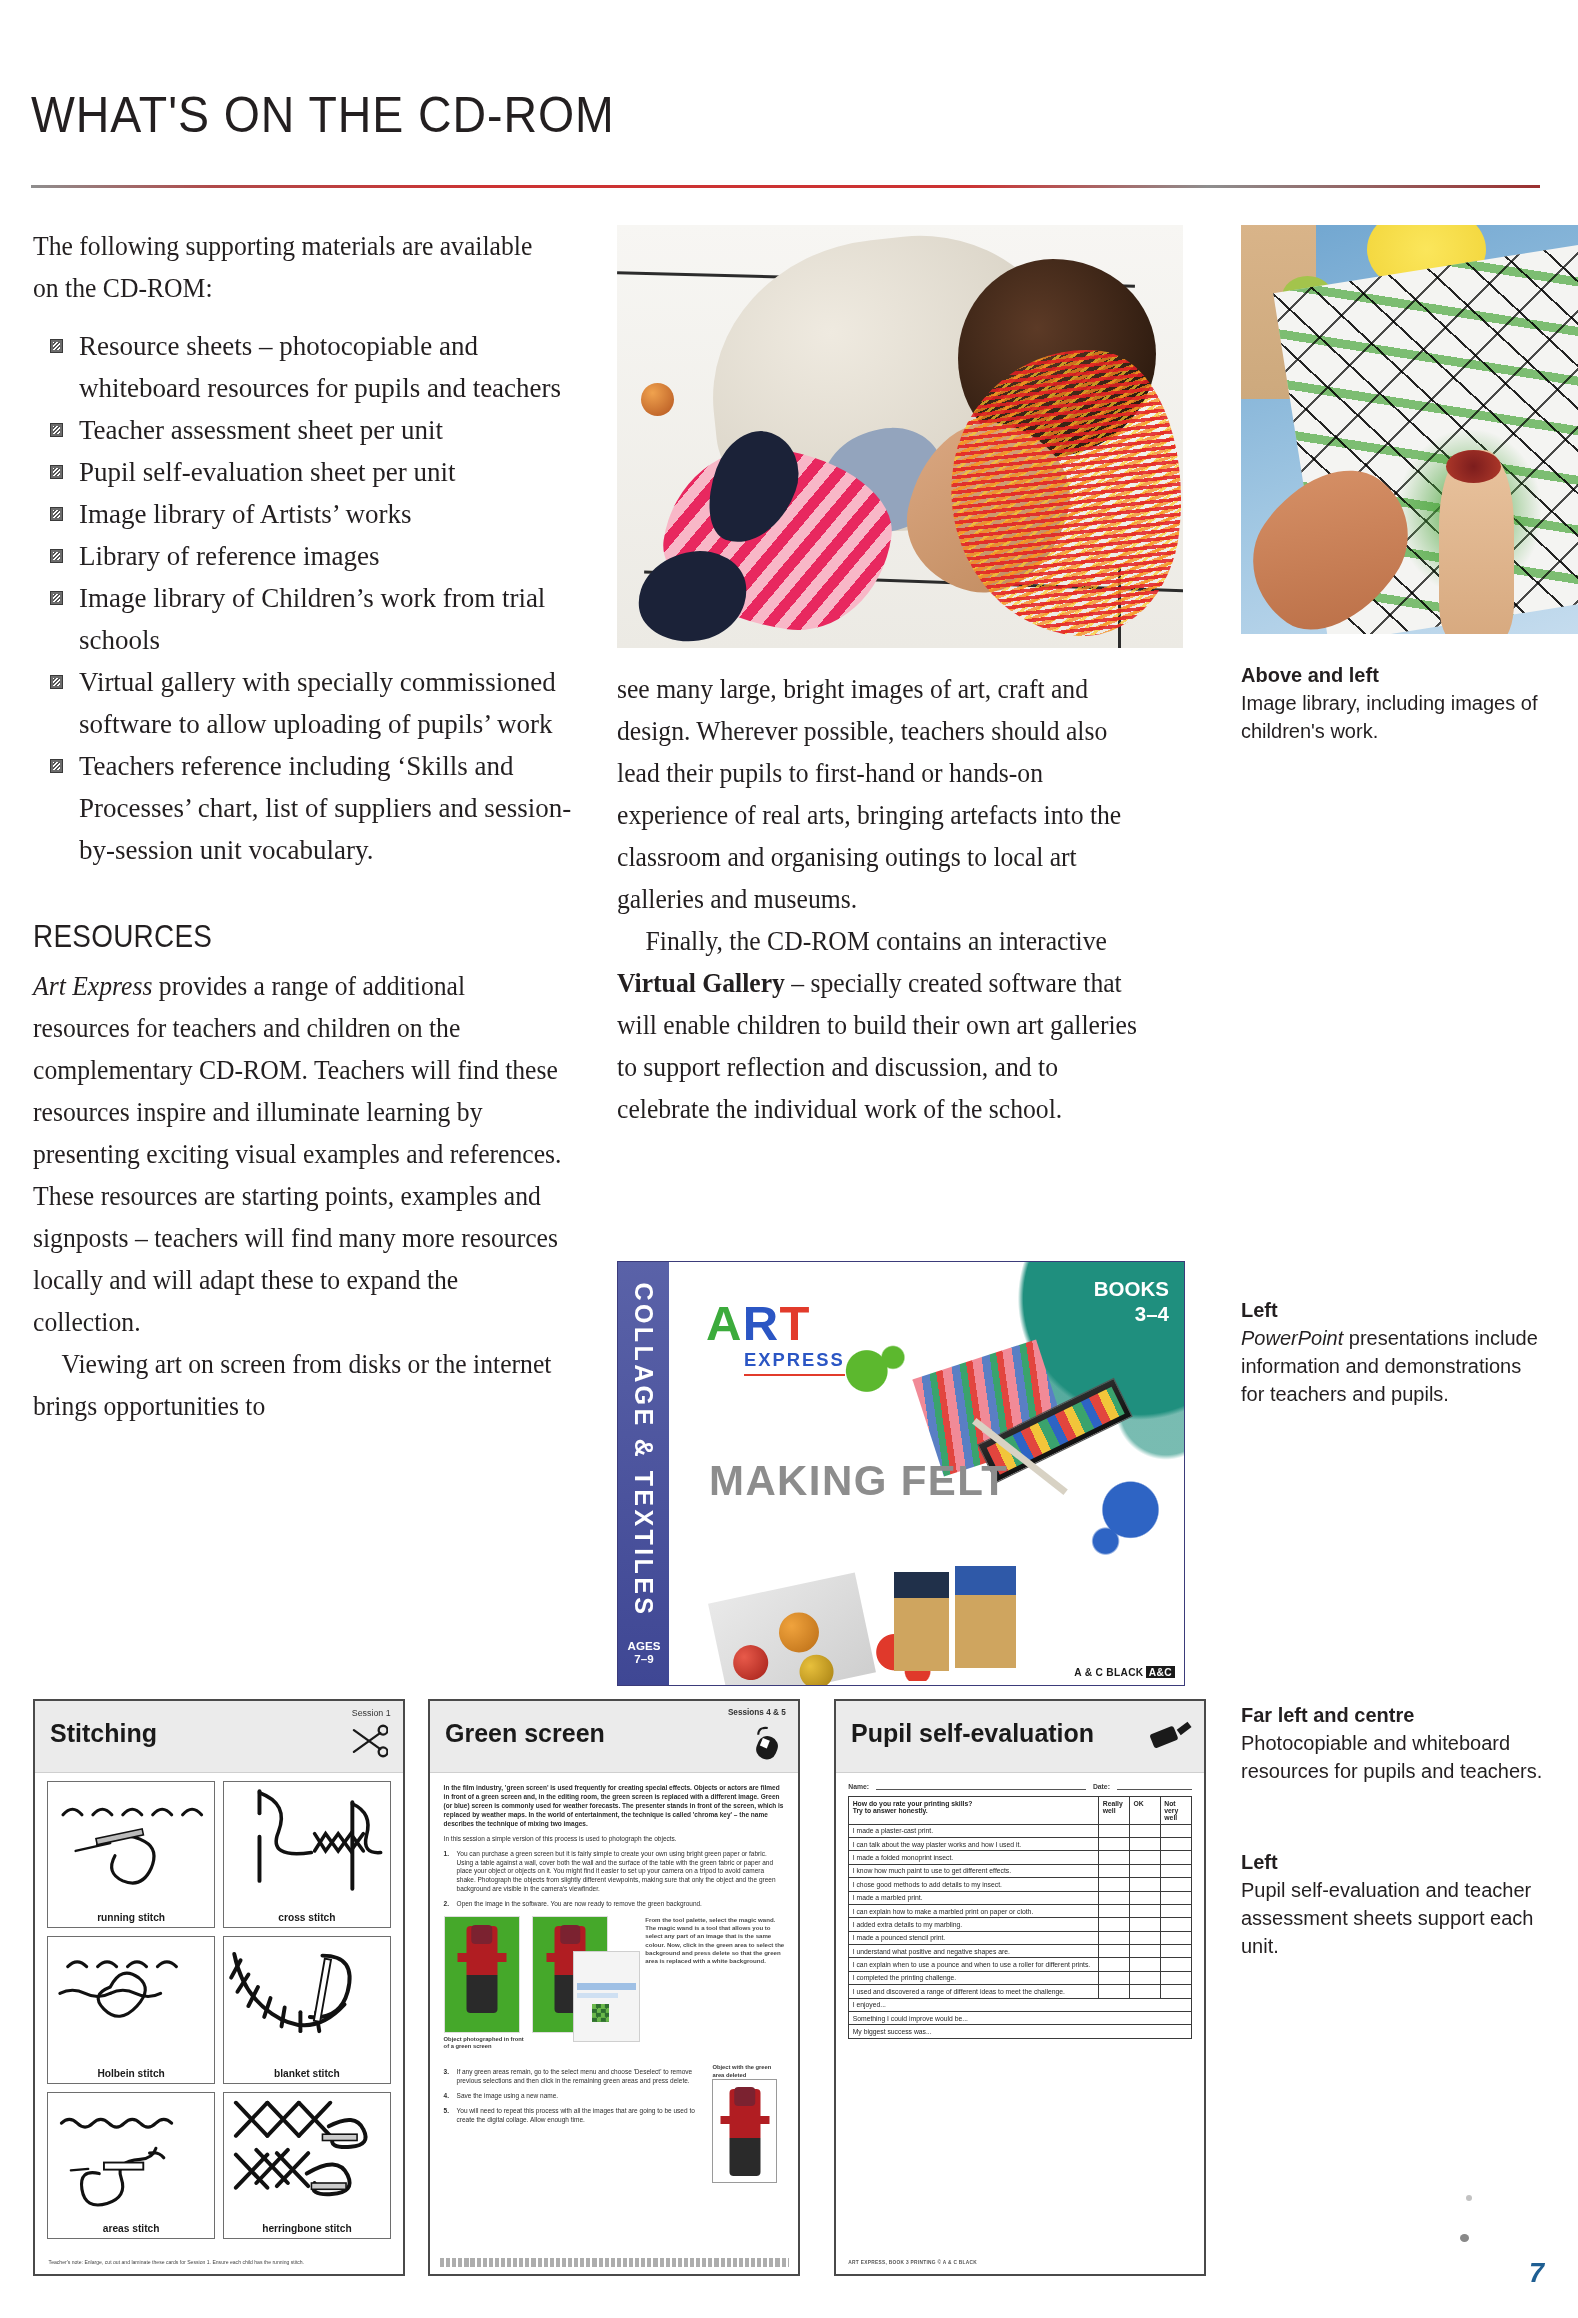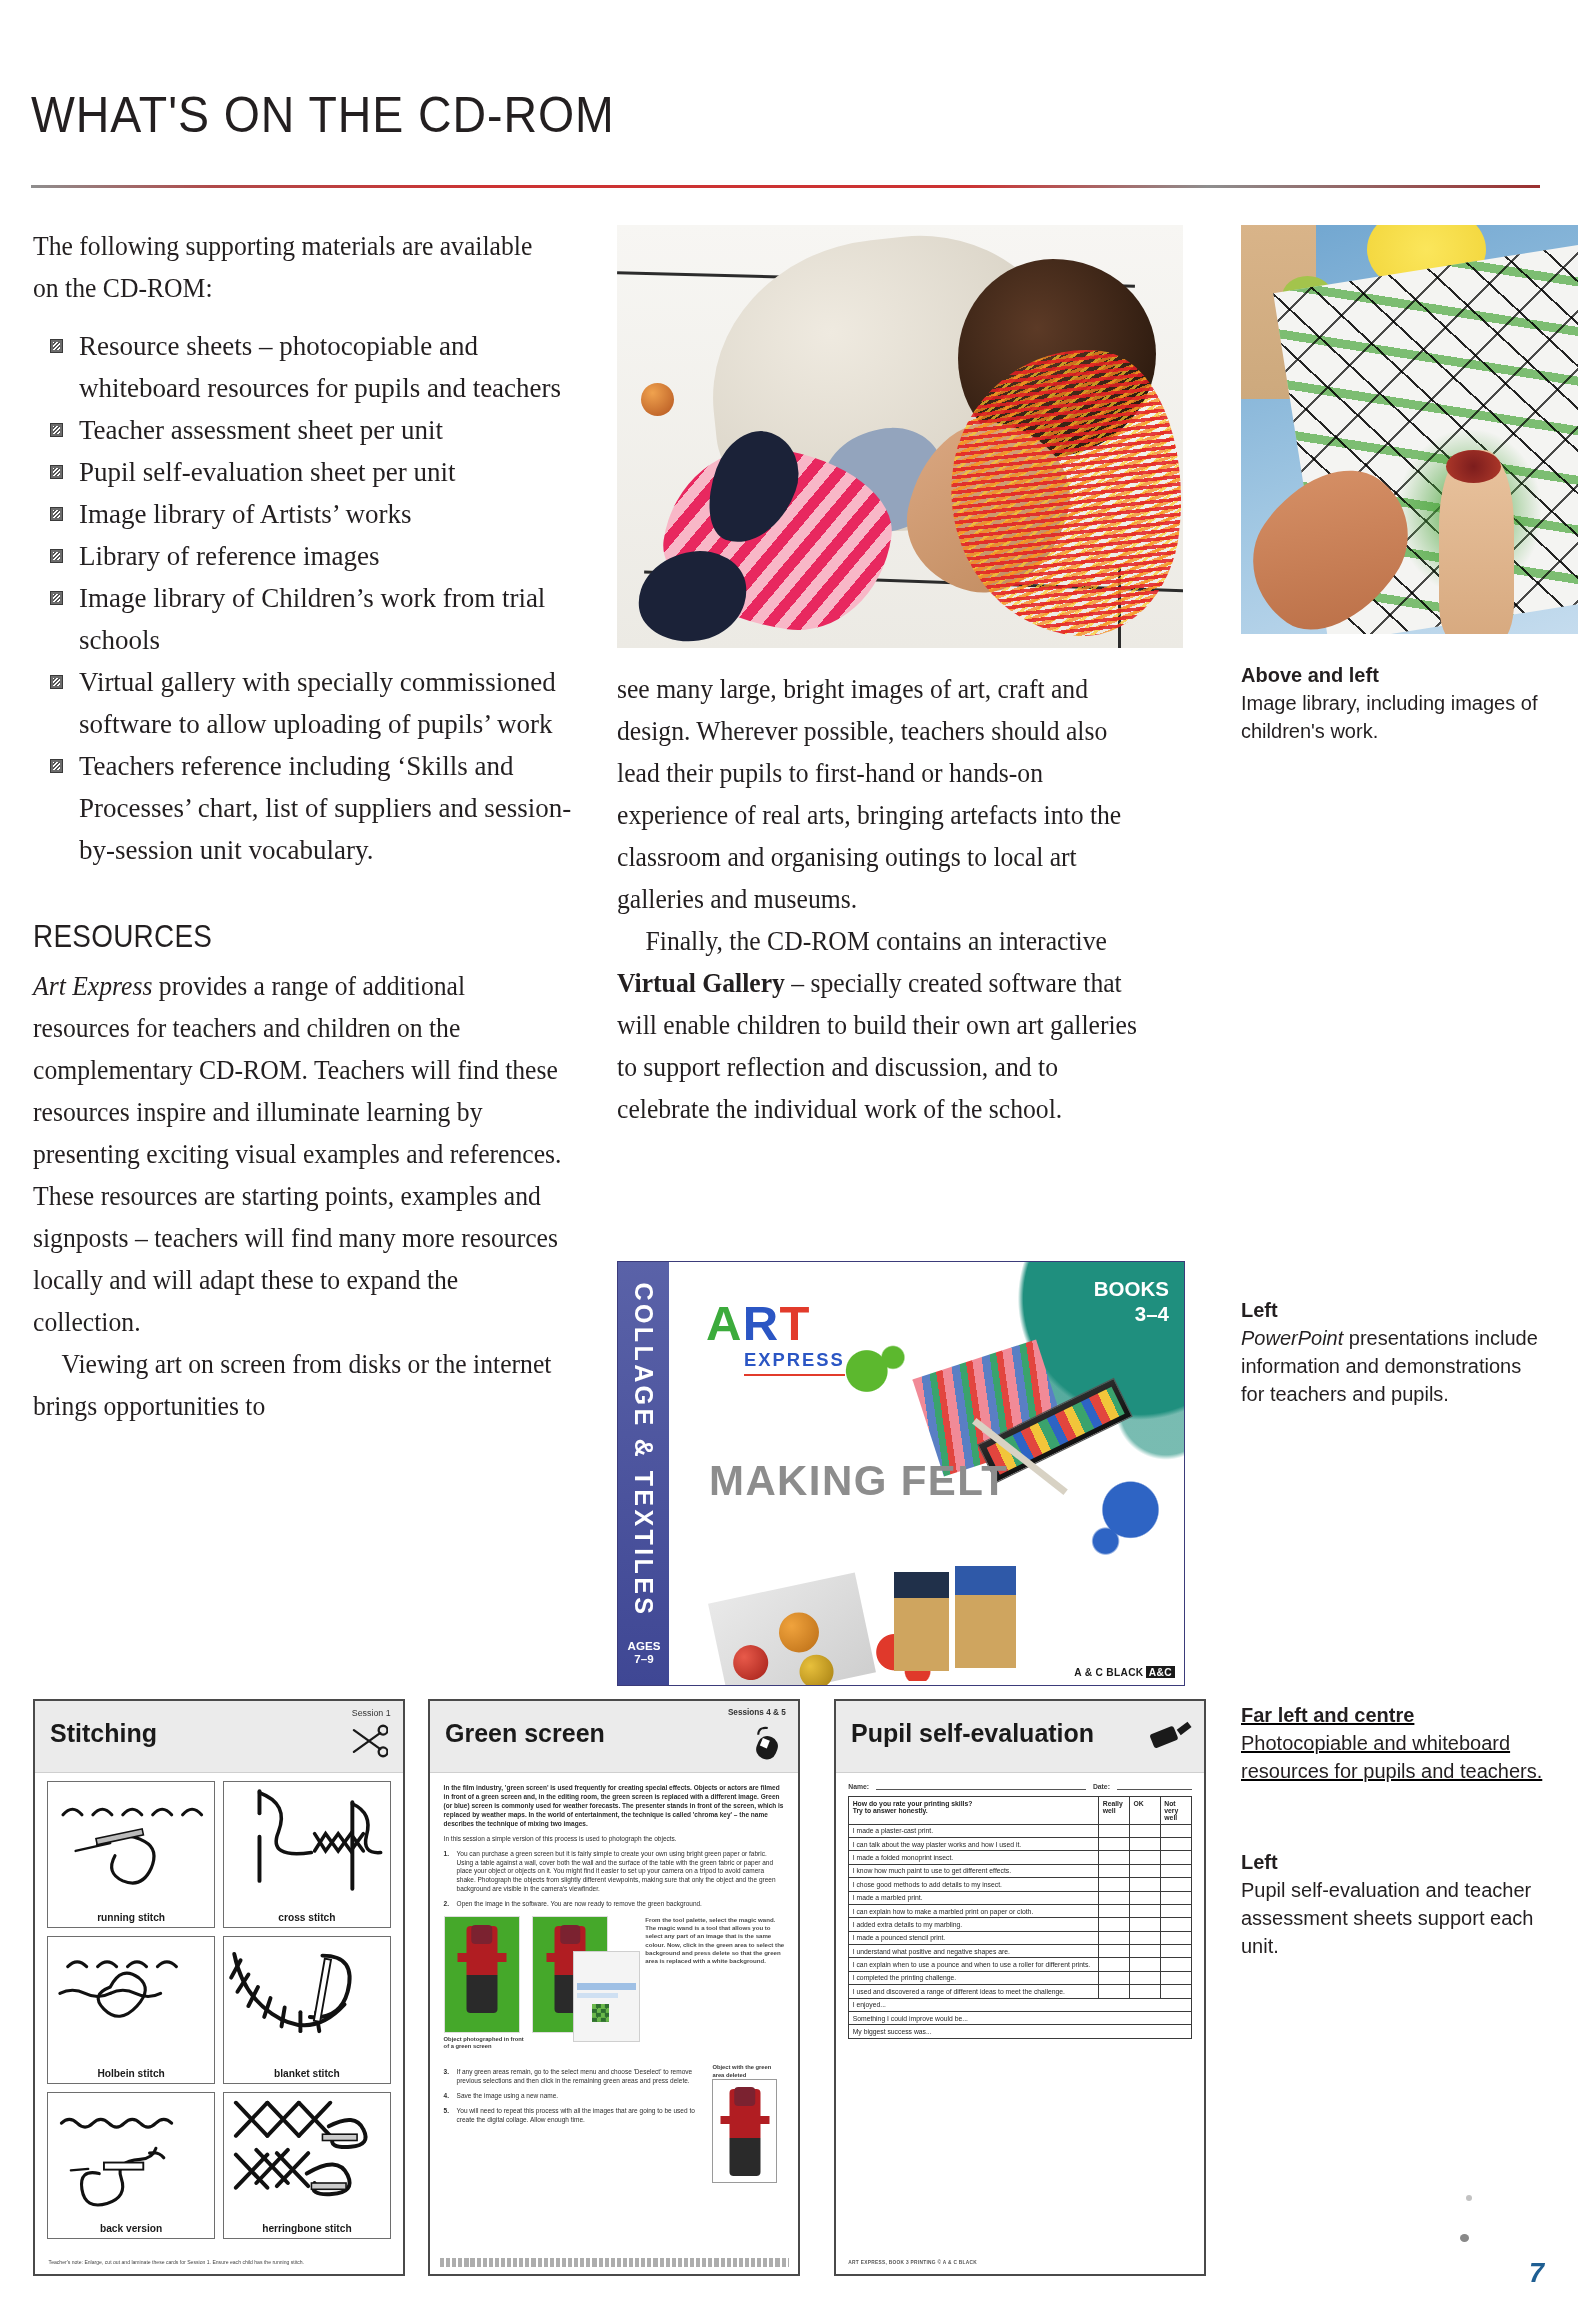--- a/index.html
+++ b/index.html
@@ -383,21 +383,21 @@
     </div>
   </div>
 
   <div class="col-right" style="top:1289px;">
     <div class="caption">
       <span class="lead">Left</span>
       <em>PowerPoint</em><span> presentations include information and demonstrations for teachers and pupils.</span>
     </div>
   </div>
 
-  <div class="col-right" style="top:1694px;text-decoration:underline;">
+  <div class="col-right" style="top:1694px;">
     <div class="caption">
       <span class="lead">Far left and centre</span>
       <span>Photocopiable and whiteboard resources for pupils and teachers.</span>
     </div>
   </div>
 
   <div class="col-right" style="top:1841px;">
     <div class="caption">
       <span class="lead">Left</span>
       <span>Pupil self-evaluation and teacher assessment sheets support each unit.</span>
@@ -486,21 +486,21 @@
       <div class="stitch-cell">
         <svg class="stitch-art" viewBox="0 0 200 150" preserveAspectRatio="none">
           <g stroke="#111" stroke-width="4" fill="none" stroke-linecap="round">
             <path d="M12 32 q10 -10 20 0 q10 10 20 0 q10 -10 20 0 q10 10 20 0 q10 -10 20 0 q10 10 20 0 q10 -10 20 0"></path>
             <path d="M60 96 q-26 -6 -22 20 q4 26 32 18 q26 -8 18 -32 q-8 -22 24 -24 q16 -1 20 -14"></path>
             <path d="M124 70 q12 -2 18 6"></path>
             <path d="M24 92 l22 -2" stroke-width="3"></path>
           </g>
           <rect x="66" y="82" width="50" height="9" fill="#fff" stroke="#111" stroke-width="2.4"></rect>
         </svg>
-        <div class="stitch-label">back version</div>
+        <div class="stitch-label">areas stitch</div>
       </div>
 
       <div class="stitch-cell">
         <svg class="stitch-art" viewBox="0 0 200 150" preserveAspectRatio="none">
           <g stroke="#111" stroke-width="5" fill="none" stroke-linecap="round">
             <path d="M10 6 l40 42"></path>
               <path d="M50 6 l-40 42"></path>
             <path d="M50 6 l40 42"></path>
               <path d="M90 6 l-40 42"></path>
             <path d="M90 6 l40 42"></path>

